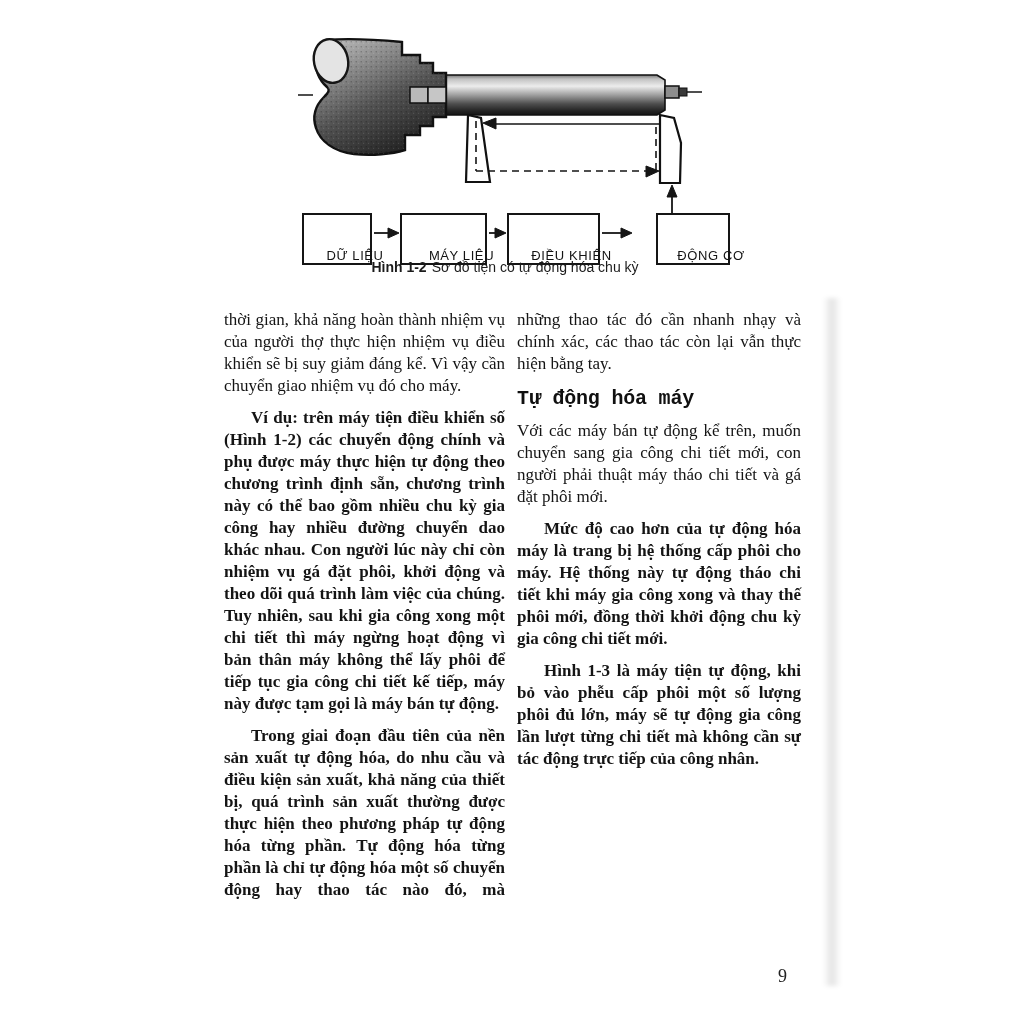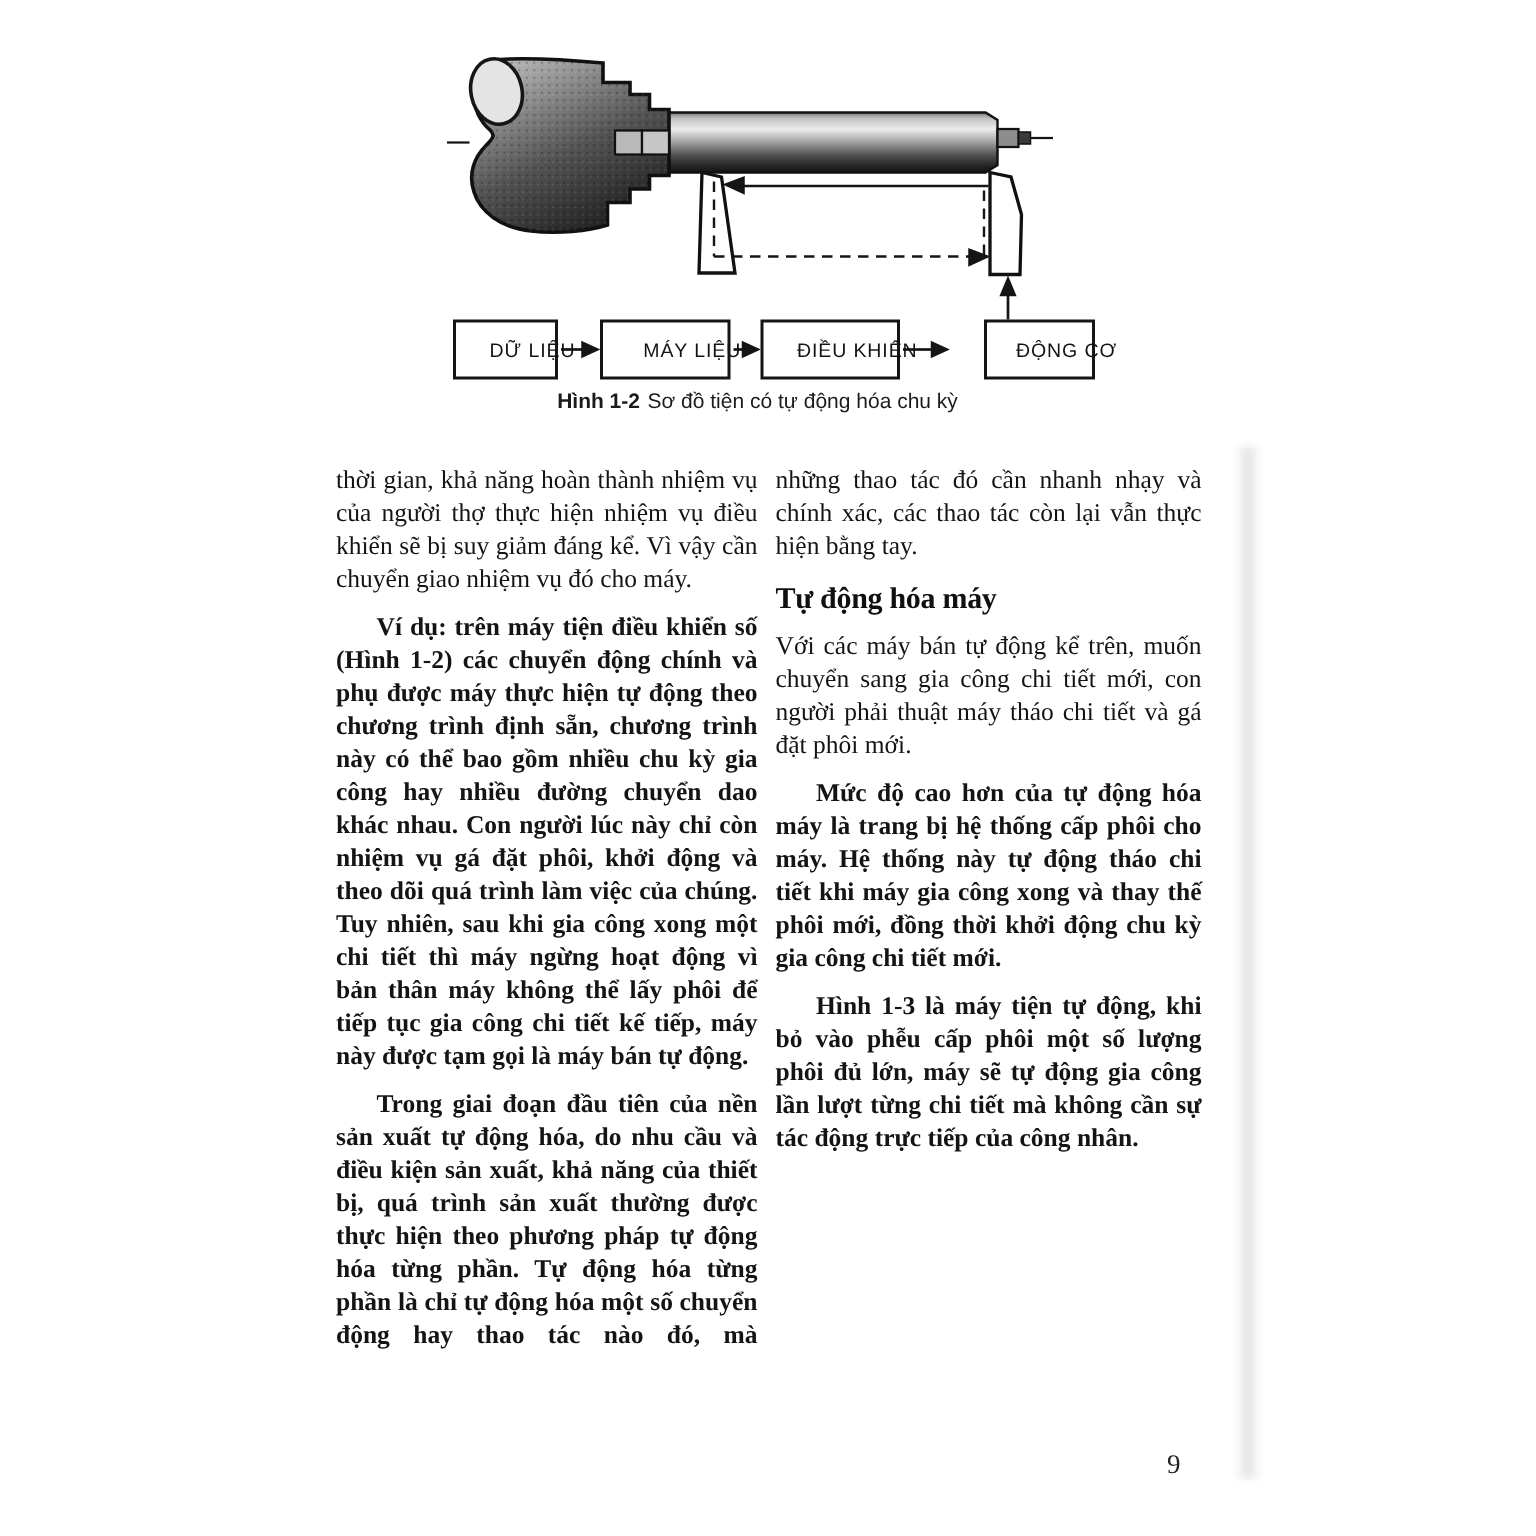--- a/index.html
+++ b/index.html
@@ -3,23 +3,23 @@
 <meta charset="utf-8">
 <style>
   html,body{margin:0;padding:0;background:#fff;}
   .page{
     position:relative;width:1024px;height:1024px;background:#ffffff;
     font-family:"Liberation Serif","DejaVu Serif",serif;color:#171717;overflow:hidden;
   }
   
   .machine-svg{position:absolute;left:290px;top:30px;width:430px;height:230px;}
   .block-box{
-    position:absolute;top:213px;height:40px;box-sizing:border-box;
+    position:absolute;top:213px;height:52px;box-sizing:border-box;
     border:2px solid #151515;background:#fff;
-    display:flex;align-items:center;justify-content:center;
+    display:flex;align-items:flex-end;justify-content:center;
     font-family:"Liberation Sans","DejaVu Sans",sans-serif;
     font-size:13px;letter-spacing:0.6px;color:#131313;white-space:nowrap;padding-left:36px;
   }
   .b1{left:302px;width:70px;}
   .b2{left:400px;width:87px;}
   .b3{left:507px;width:93px;}
   .b4{left:656px;width:74px;}
   .caption{
     position:absolute;left:290px;top:259px;width:430px;text-align:center;
     font-family:"Liberation Sans","DejaVu Sans",sans-serif;font-size:14px;color:#1b1b1b;
@@ -29,21 +29,21 @@
   .col{
     position:absolute;top:309px;font-size:17px;line-height:22px;
     text-align:justify;color:#141414;
   }
   .col-left{left:224px;width:281px;}
   .col-right{left:517px;width:284px;}
   .col p{margin:0 0 10px 0;}
   .col p.ind{text-indent:27px;font-weight:bold;}
   .col p.runoff{text-align-last:justify;}
   .subhead{
-    font-family:Liberation Serif, serif;
+    font-family:Liberation Mono, monospace;
     font-size:20px;font-weight:bold;letter-spacing:-0.2px;
     margin:13px 0 10px 0;color:#101010;text-align:left;
   }
   .pagenum{position:absolute;left:778px;top:966px;font-size:18px;color:#222;}
   .gutter-shadow{
     position:absolute;left:823px;top:298px;width:18px;height:688px;
     background:linear-gradient(90deg,rgba(0,0,0,0) 0%,rgba(0,0,0,0.11) 50%,rgba(0,0,0,0) 100%);
     filter:blur(2px);pointer-events:none;
   }
 </style>

